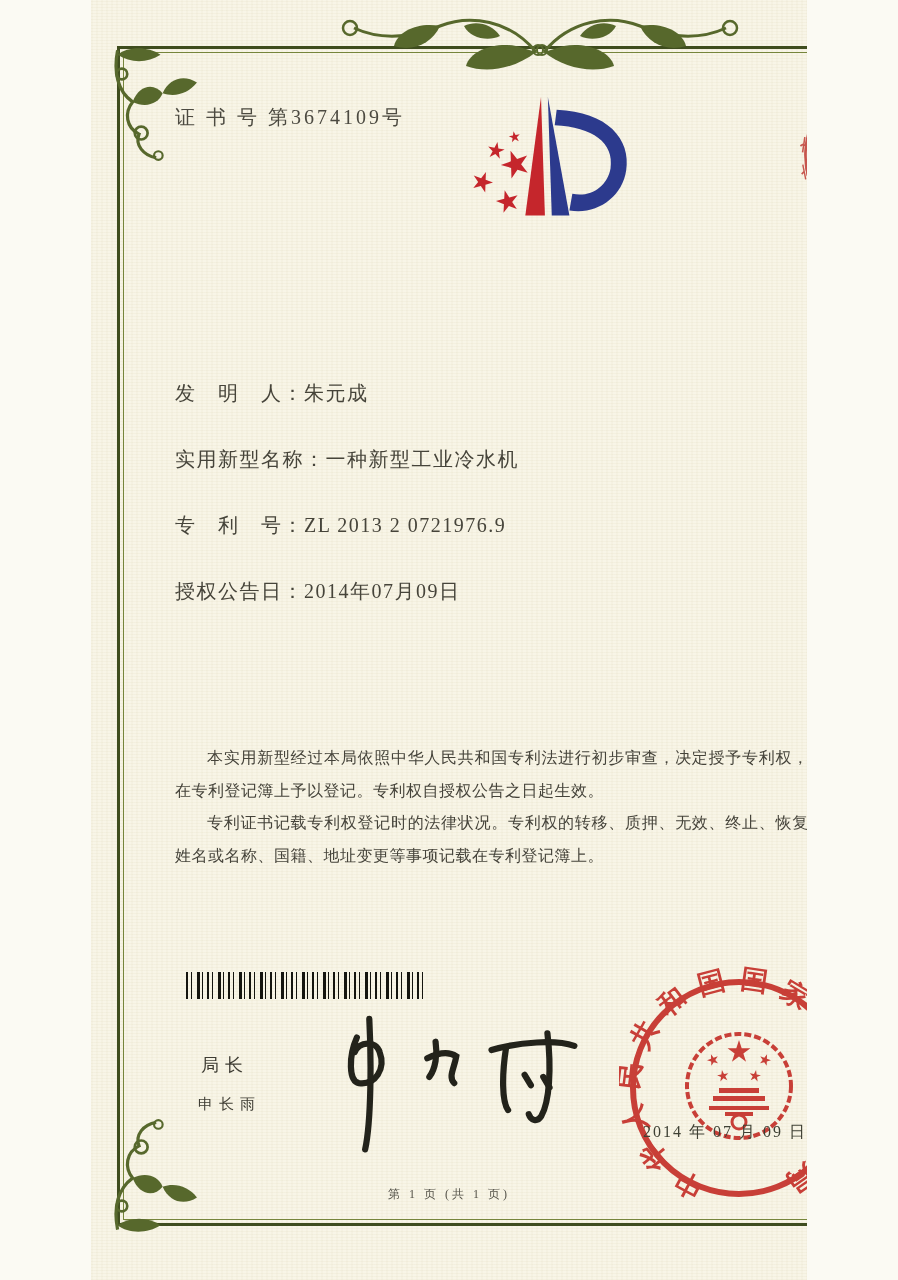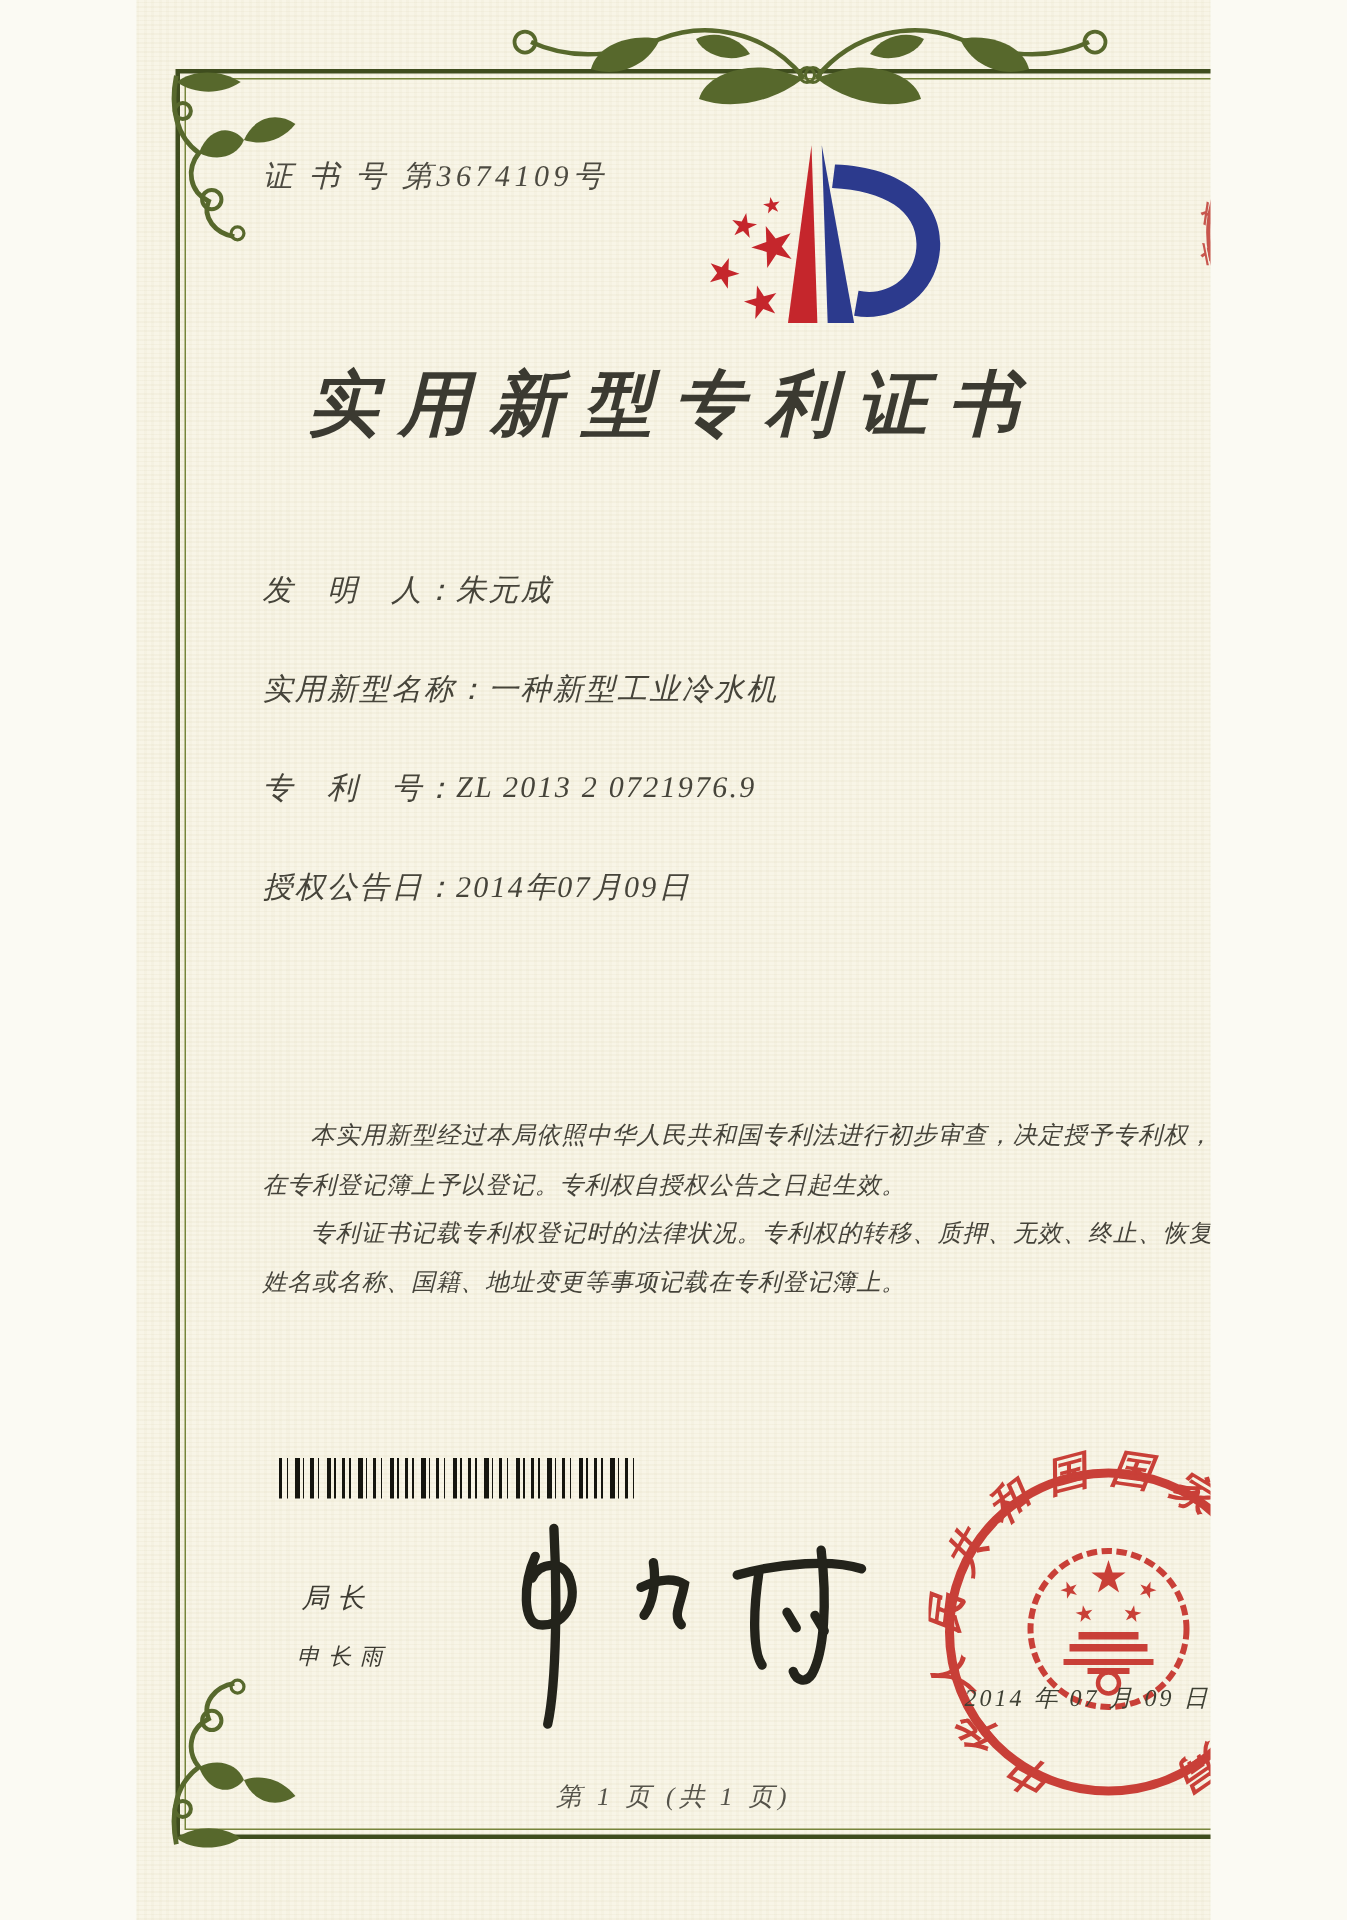--- a/index.html
+++ b/index.html
@@ -6,21 +6,20 @@
   html,body { background:#fbfaf3; }
   body { font-family:"Liberation Serif","DejaVu Serif",serif; }
 
   .certificate {
     position:relative; width:716px; height:1280px; margin:0 auto;
     background:
       repeating-linear-gradient(0deg, rgba(205,195,155,0.10) 0 1px, rgba(0,0,0,0) 1px 3px),
       repeating-linear-gradient(90deg, rgba(205,195,155,0.07) 0 2px, rgba(0,0,0,0) 2px 5px),
       #f8f5e7;
     overflow:hidden;
-    font-style:italic;
   }
 
   
   .border-outer { position:absolute; left:26px; top:46px; width:828px; height:1180px;
     border:3px solid #3f4d1e; }
   .border-inner { position:absolute; inset:3px; border:1px solid #76853b; }
 
   .ornament { position:absolute; color:#57682c; }
   .orn-top-center { left:229px; top:0px; width:440px; height:100px; }
   .corner { width:118px; height:118px; }
@@ -62,21 +61,21 @@
     letter-spacing:6px; color:#3e3c33; }
 
   .signature { position:absolute; left:212px; top:1004px; width:290px; height:150px; }
 
   .seal { position:absolute; left:528px; top:960px; width:240px; height:250px; opacity:0.93; }
   .seal-date { position:absolute; left:552px; top:1122px; width:230px;
     font-size:16px; letter-spacing:2px; color:#3e4034; z-index:5;
     font-family:"Liberation Serif","DejaVu Serif",serif; }
 
   .footer { position:absolute; left:0; top:1186px; width:100%; text-align:center;
-    font-size:17px; letter-spacing:3px; color:#55534a; }
+    font-size:12px; letter-spacing:3px; color:#55534a; }
 </style>
 </head>
 <body>
 
 <div class="certificate">
 
   <div class="border-outer">
     <div class="border-inner"></div>
   </div>
 
@@ -140,21 +139,20 @@
     </defs>
     <g transform="rotate(-18 100 103)" fill="#c2453e">
       <circle cx="100" cy="103" r="79" fill="none" stroke="#c2453e" stroke-width="3"></circle>
       <text font-size="16" font-weight="bold"><textPath href="#taxTop" startOffset="0" textLength="262" lengthAdjust="spacing">北京市海淀区地方税务局</textPath></text>
       <text font-size="15" font-weight="bold"><textPath href="#taxBot" startOffset="0" textLength="118" lengthAdjust="spacing">国家知识产权局</textPath></text>
       <text x="100" y="96" text-anchor="middle" font-size="17" font-weight="bold">印 花 税</text>
       <text x="100" y="120" text-anchor="middle" font-size="17" font-weight="bold">代扣专用章</text>
     </g>
   </svg>
 
-  <div class="title">实用新型专利证书</div>
 
   <div class="fields">
     <div class="field-row">
       <span class="label">发　明　人：</span>
         <span class="value">朱元成</span>
     </div>
     <div class="field-row">
       <span class="label">实用新型名称：</span>
         <span class="value">一种新型工业冷水机</span>
     </div>

